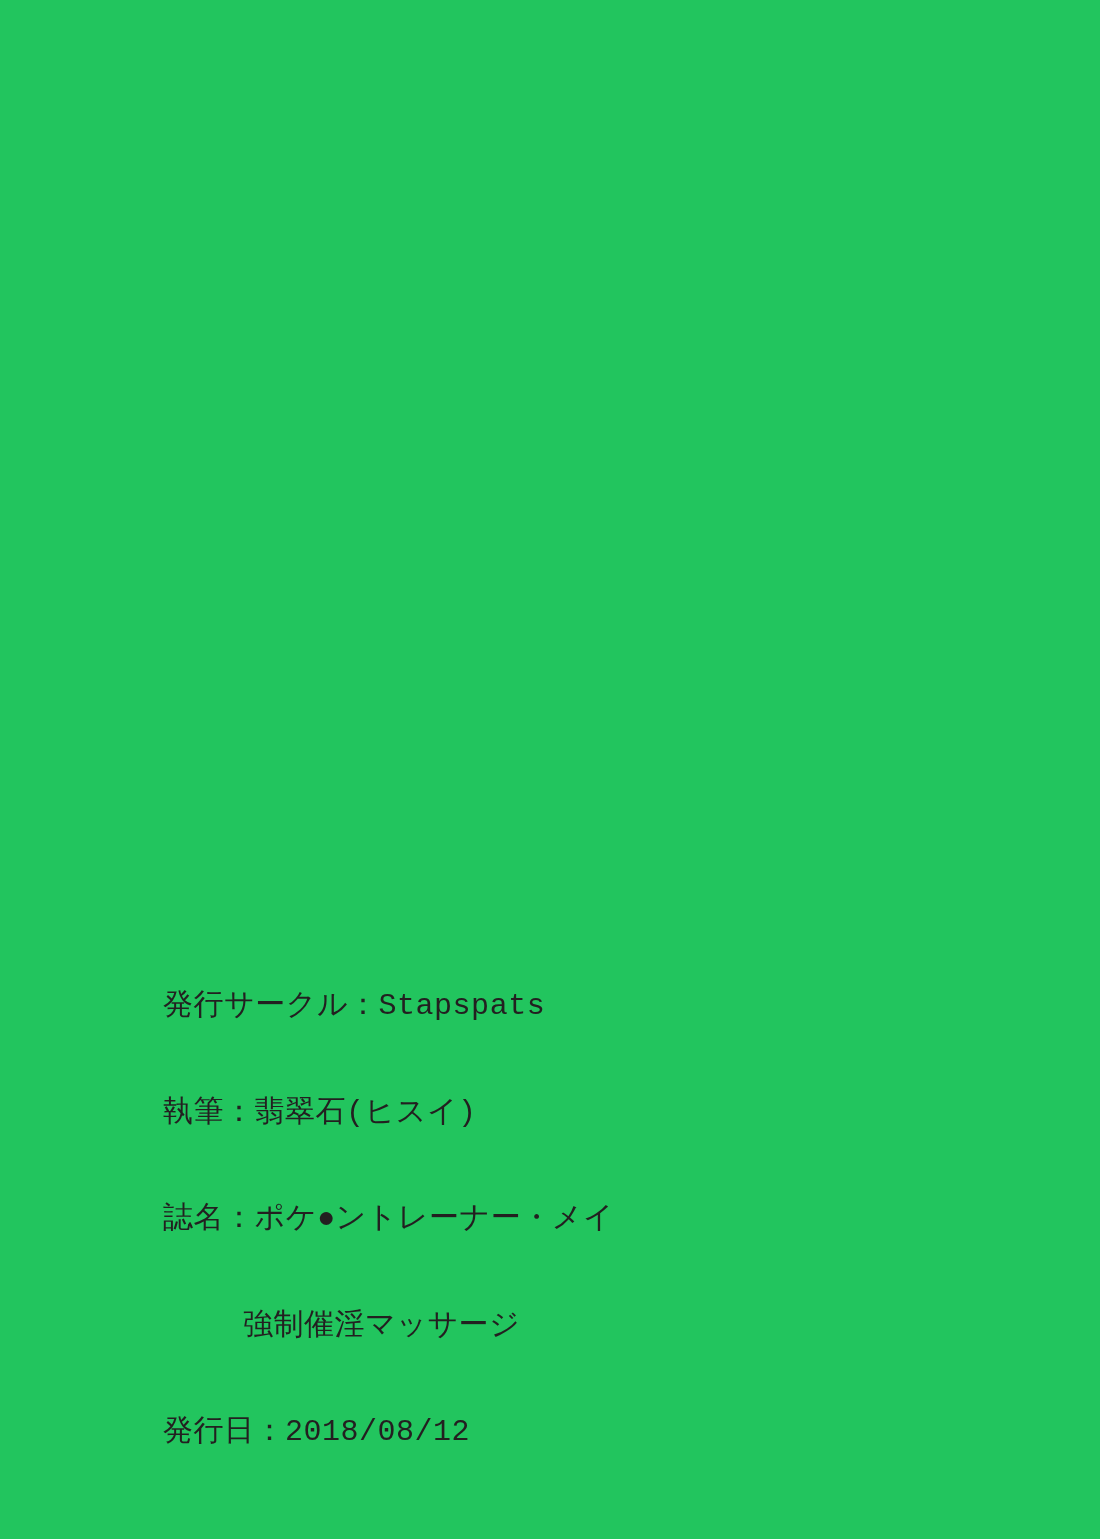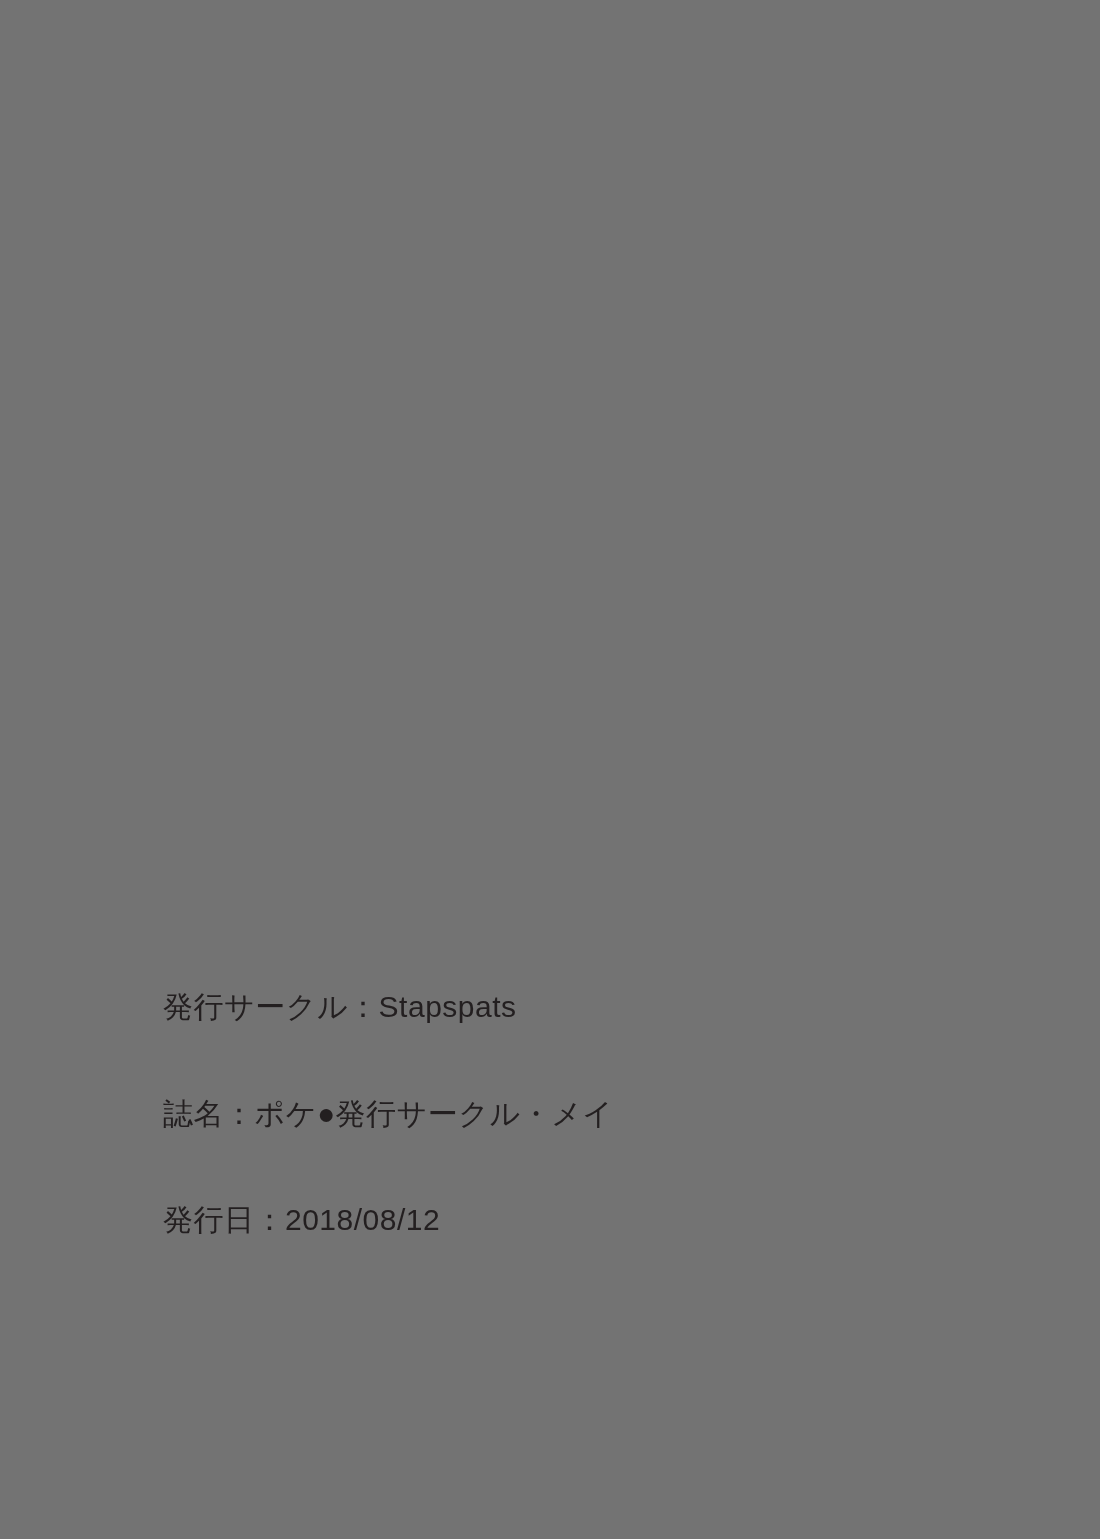--- a/index.html
+++ b/index.html
@@ -11,21 +11,22 @@
     width: 1100px;
     height: 1539px;
     position: relative;
     font-family: "Liberation Sans", "DejaVu Sans", sans-serif;
     color: #231f20;
     overflow: hidden;
   }
   .page {
     position: absolute;
     inset: 0;
-    background: #737373;
+    background: #22c55e;
+    font-family: Liberation Mono, monospace;
   }
   .colophon {
     position: absolute;
     left: 163px;
     top: 918px;
     width: 800px;
   }
   .colophon-main {
     font-size: 30px;
     line-height: 35.5px;
@@ -43,21 +44,23 @@
 </style>
 </head>
 <body>
 
 <div class="page">
 
   <div class="colophon">
 
     <div class="colophon-main">
       <span class="line">発行サークル：Stapspats</span>
-      <span class="line">誌名：ポケ●発行サークル・メイ</span>
+      <span class="line">執筆：翡翠石(ヒスイ)</span>
+      <span class="line">誌名：ポケ●ントレーナー・メイ</span>
+      <span class="line indent">強制催淫マッサージ</span>
       <span class="line">発行日：2018/08/12</span>
       
       
       
       
     </div>
 
   </div>
 
 </div>

